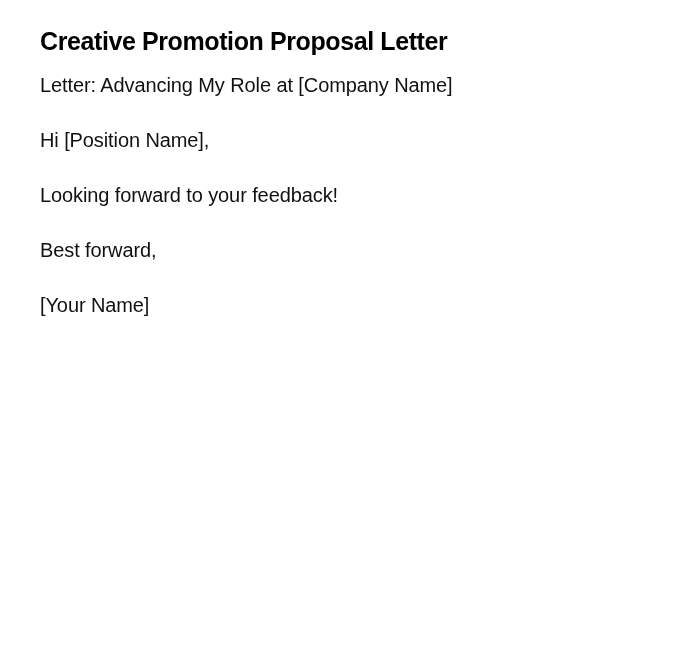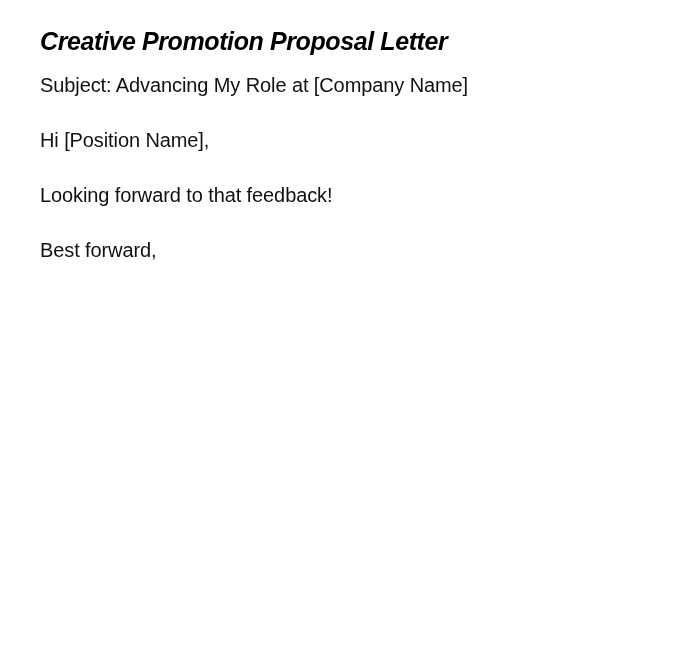--- a/index.html
+++ b/index.html
@@ -22,35 +22,35 @@
       padding: 24px 40px 0 40px;
     }
     .title {
       font-family: "Liberation Sans", sans-serif;
       font-weight: bold;
       font-size: 25px;
       letter-spacing: -0.4px;
       line-height: 34px;
       margin: 0 0 10px 0;
       color: #000000;
-      font-style: italic;
     }
     .para {
       font-size: 20px;
       line-height: 35px;
       margin: 0 0 20px 0;
       color: #111111;
       letter-spacing: -0.1px;
     }
     .para.line {
       margin-bottom: 20px;
     }
   </style>
 </head>
 <body>
 
 <div class="page">
   <h1 class="title">Creative Promotion Proposal Letter</h1>
-  <p class="para line">Subject: Advancing My Role at [Company Name]</p>
+  <p class="para line">Letter: Advancing My Role at [Company Name]</p>
   <p class="para line">Hi [Position Name],</p>
-  <p class="para line">Looking forward to that feedback!</p>
+  <p class="para line">Looking forward to your feedback!</p>
   <p class="para line">Best forward,</p>
+  <p class="para line">[Your Name]</p>
 </div>
 
 </body></html>

